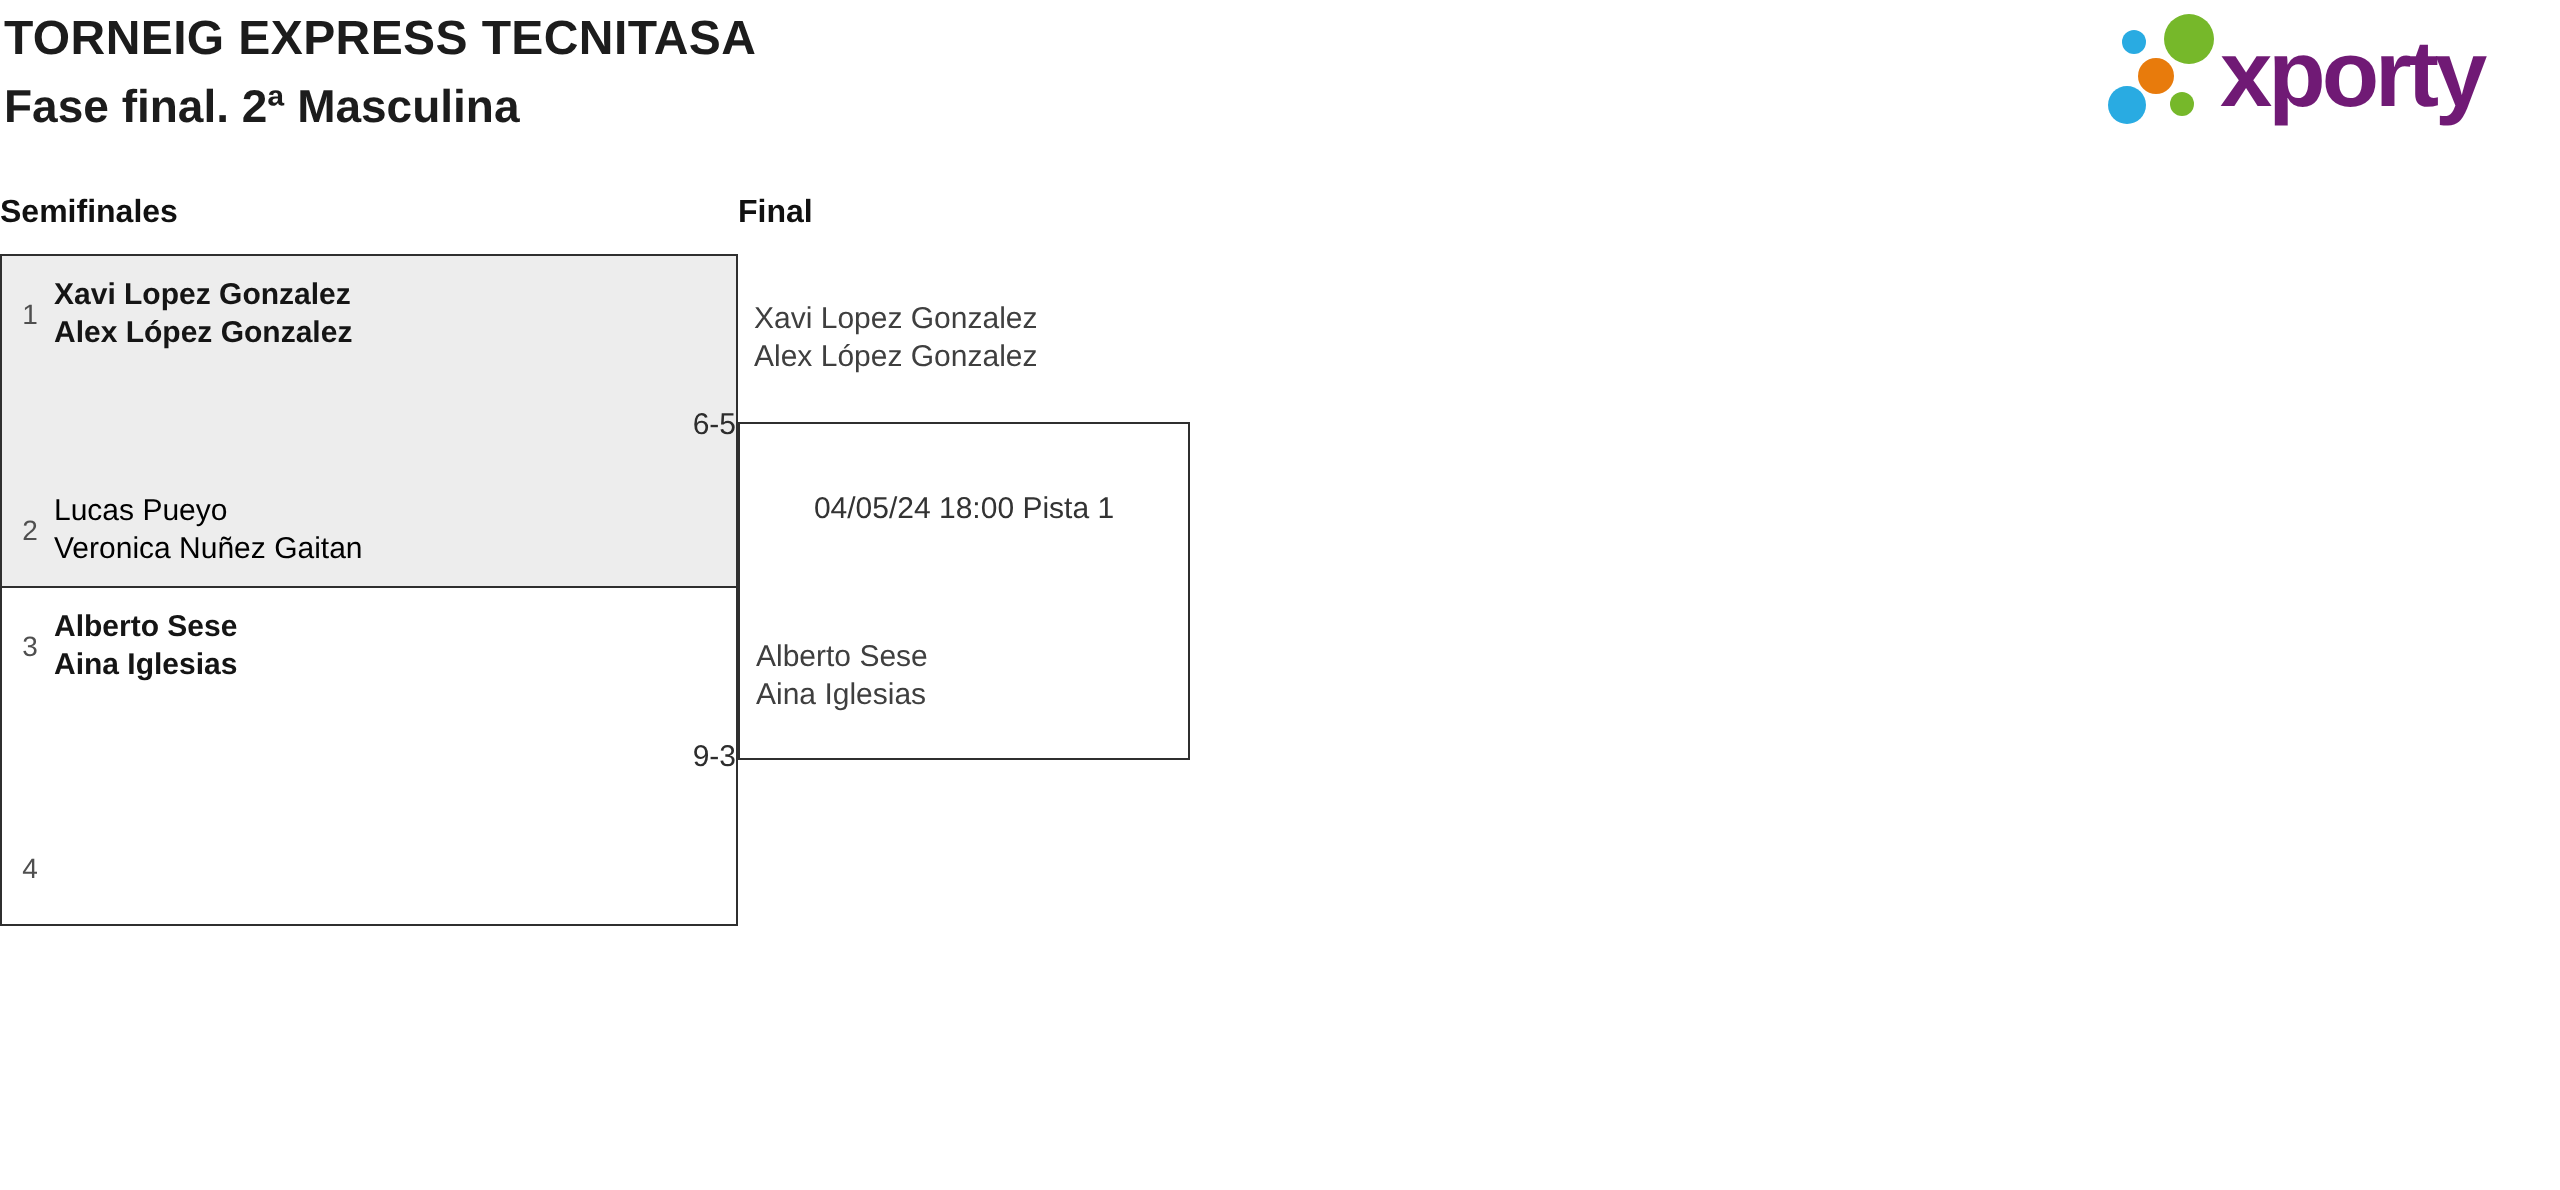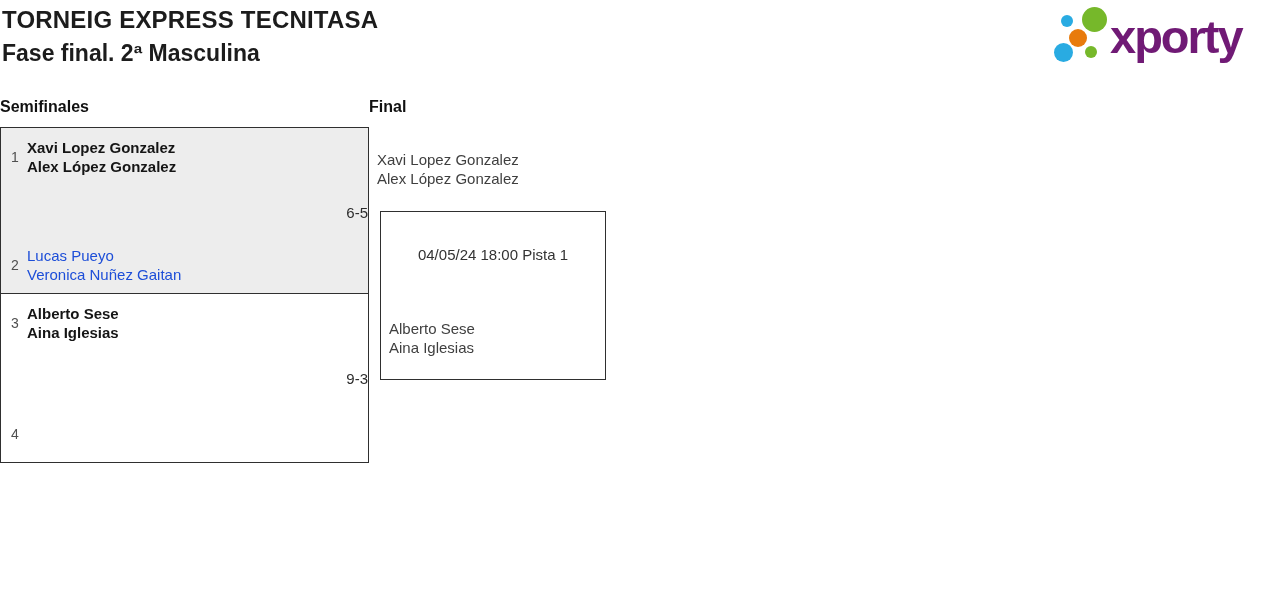--- a/index.html
+++ b/index.html
@@ -49,40 +49,40 @@
 
   .seed {
     position:absolute; left:5px; width:18px;
     font-size:14px; color:#4f4f4f; text-align:center; line-height:38px;
   }
   .pos-top { top:10px; }
   .pos-bottom { bottom:9px; }
 
   .team {
     position:absolute; left:26px;
-    font-size:15px; line-height:19px; color:#1d4ed8;
+    font-size:15px; line-height:19px; color:#000000;
   }
   .team.winner { font-weight:700; color:#151515; }
   .team div { white-space:nowrap; }
 
   .score {
     position:absolute; left:0; right:0; top:76px;
     text-align:right; font-size:15px; color:#2d2d2d;
   }
 
   
   .final-team {
     position:absolute; font-size:15px; line-height:19px; color:#3f3f3f;
   }
   .final-team div { white-space:nowrap; }
   .final-team.top { left:377px; top:150px; }
 
   .final-box {
     position:absolute; left:369px; top:211px; width:226px; height:169px;
-    border:1px solid #2f2f2f; box-sizing:border-box; background:#ffffff; cursor:pointer;margin-left:11px;
+    border:1px solid #2f2f2f; box-sizing:border-box; background:#ffffff; cursor:pointer;
   }
   .final-schedule {
     position:absolute; left:0; right:0; top:34px;
     text-align:center; font-size:15px; color:#333333; white-space:nowrap;
   }
   .final-team.bottom { left:8px; top:107px; }
 </style>
 </head>
 <body>
 

